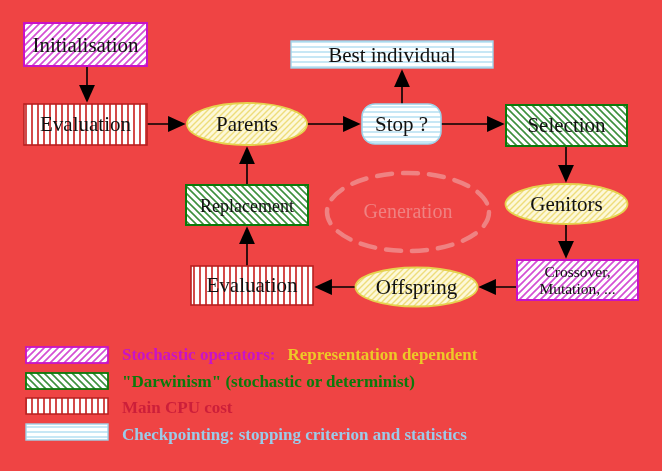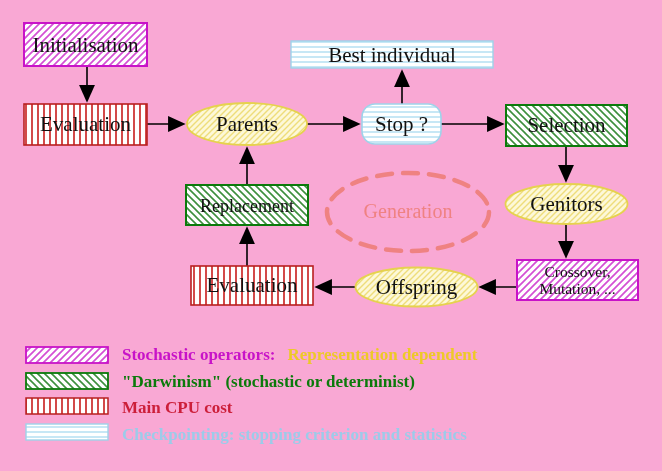--- a/index.html
+++ b/index.html
@@ -4,21 +4,21 @@
 <style>
   html, body {
     margin: 0;
     padding: 0;
     background: #ffffff;
   }
   .page {
     position: relative;
     width: 662px;
     height: 471px;
-    background: #f9a8d4;
+    background: #ef4444;
     overflow: hidden;
   }
   svg {
     display: block;
     font-family: "Liberation Serif", "DejaVu Serif", serif;
   }
   .node-label {
     font-size: 21px;
     fill: #111111;
   }

